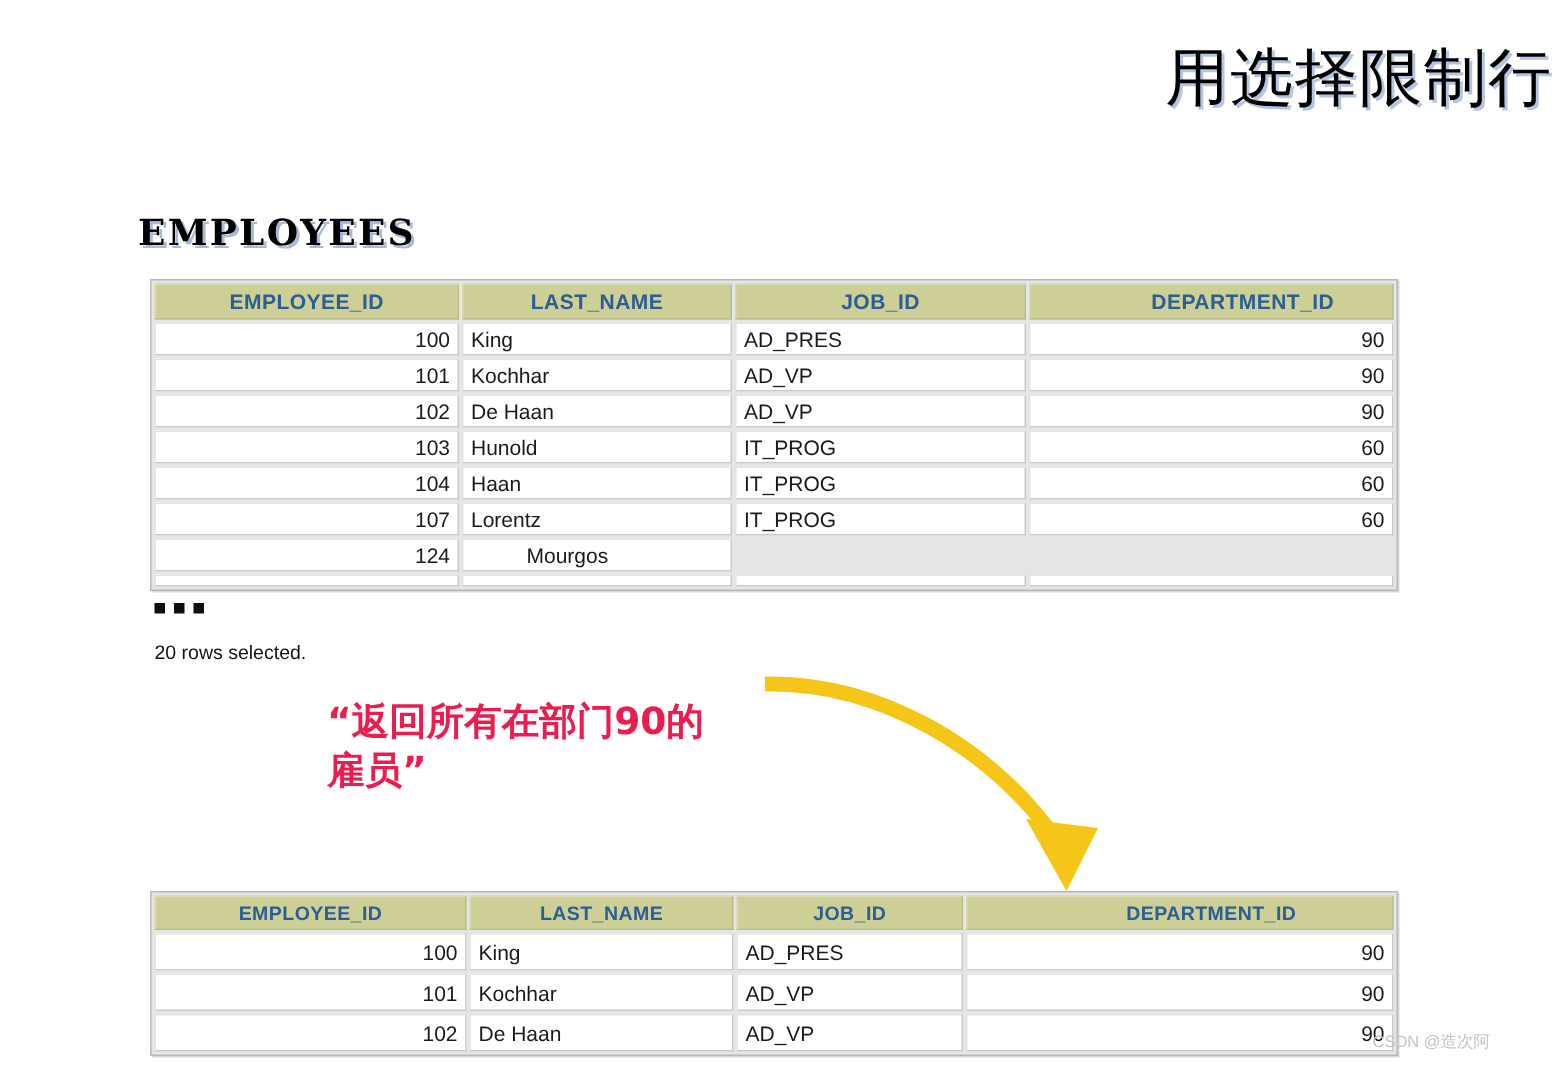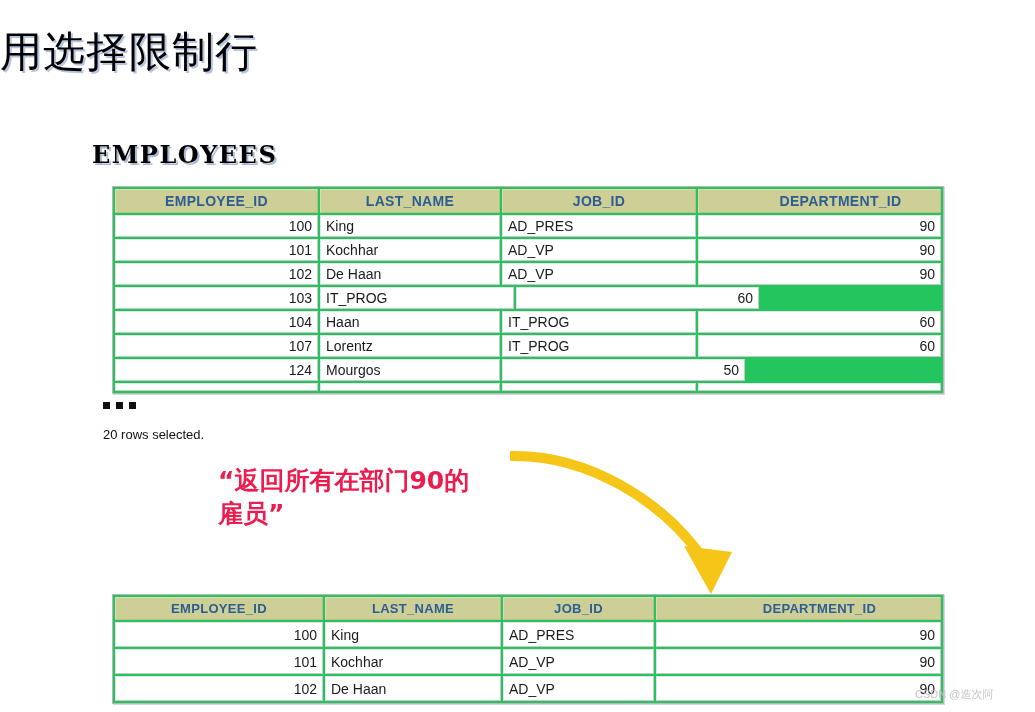--- a/index.html
+++ b/index.html
@@ -14,21 +14,21 @@
     overflow: hidden;
     font-family: "Liberation Sans", sans-serif;
   }
 
   
   .slide-title {
     position: absolute;
     left: 0;
     top: 24px;
     width: 1035px;
-    text-align: left;
+    text-align: right;
     font-family: "DejaVu Sans", sans-serif;
     font-size: 42px;
     font-weight: 400;
     color: #000000;
     letter-spacing: 1px;
     text-shadow: 2px 2px 0 rgba(120,150,200,0.55);
     white-space: nowrap;
   }
 
   
@@ -42,26 +42,25 @@
     letter-spacing: 1.5px;
     color: #000000;
     text-shadow: 2px 2px 0 rgba(110,140,190,0.6);
     white-space: nowrap;
     text-align: right;
   }
 
   
   .grid {
     position: absolute;
-    background: #22c55e;
+    background: #e5e5e5;
     border: 1px solid #b8b8b8;
     box-shadow: 1px 1px 0 #d8d8d8;
     padding: 2px;
     box-sizing: border-box;
-    margin-left: 12px;
   }
   .grid-row {
     display: flex;
     margin-bottom: 2px;
   }
   .grid-row:last-child { margin-bottom: 0; }
 
   .cell {
     box-sizing: border-box;
     border: 1px solid #c9c9c9;
@@ -200,39 +199,39 @@
     <div class="cell c3 num">90</div>
   </div>
   <div class="grid-row">
     <div class="cell c0 num">102</div>
     <div class="cell c1 txt">De Haan</div>
     <div class="cell c2 txt">AD_VP</div>
     <div class="cell c3 num">90</div>
   </div>
   <div class="grid-row">
     <div class="cell c0 num">103</div>
+    <div class="cell c1 txt">Hunold</div>
     <div class="cell c2 txt">IT_PROG</div>
     <div class="cell c3 num">60</div>
   </div>
   <div class="grid-row">
     <div class="cell c0 num">104</div>
     <div class="cell c1 txt">Haan</div>
     <div class="cell c2 txt">IT_PROG</div>
     <div class="cell c3 num">60</div>
   </div>
   <div class="grid-row">
     <div class="cell c0 num">107</div>
     <div class="cell c1 txt">Lorentz</div>
     <div class="cell c2 txt">IT_PROG</div>
     <div class="cell c3 num">60</div>
   </div>
   <div class="grid-row">
     <div class="cell c0 num">124</div>
     <div class="cell c1 txt">Mourgos</div>
-    <div class="cell c3 num">50</div>
   </div>
 
   <div class="grid-row clipped">
     <div class="cell c0"></div>
     <div class="cell c1"></div>
     <div class="cell c2"></div>
     <div class="cell c3"></div>
   </div>
 </div>
 

